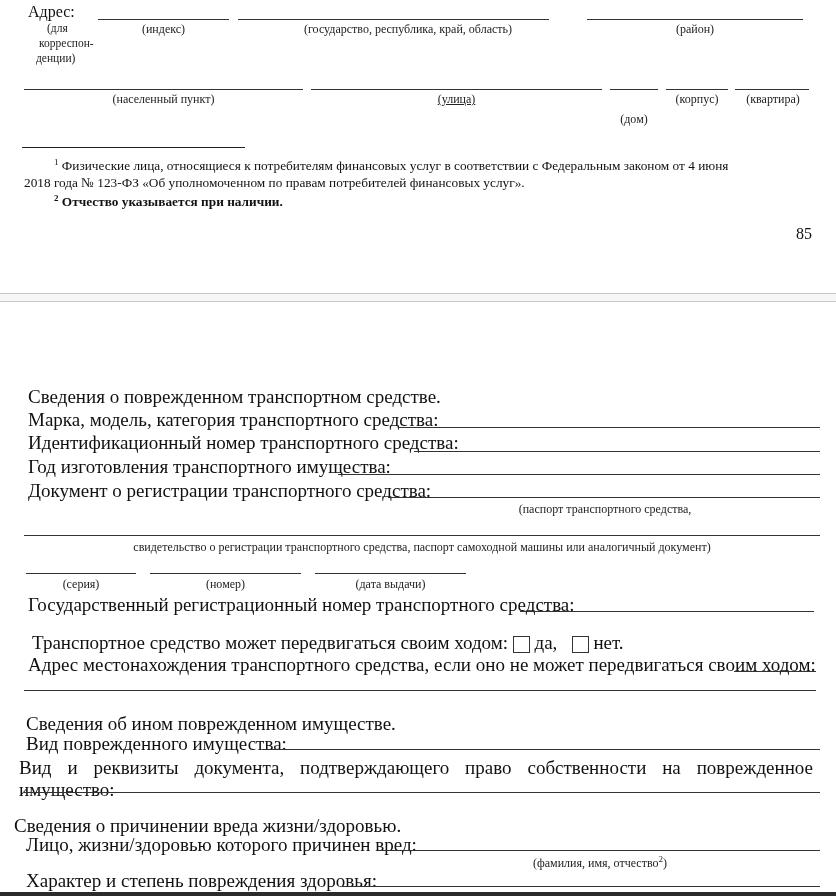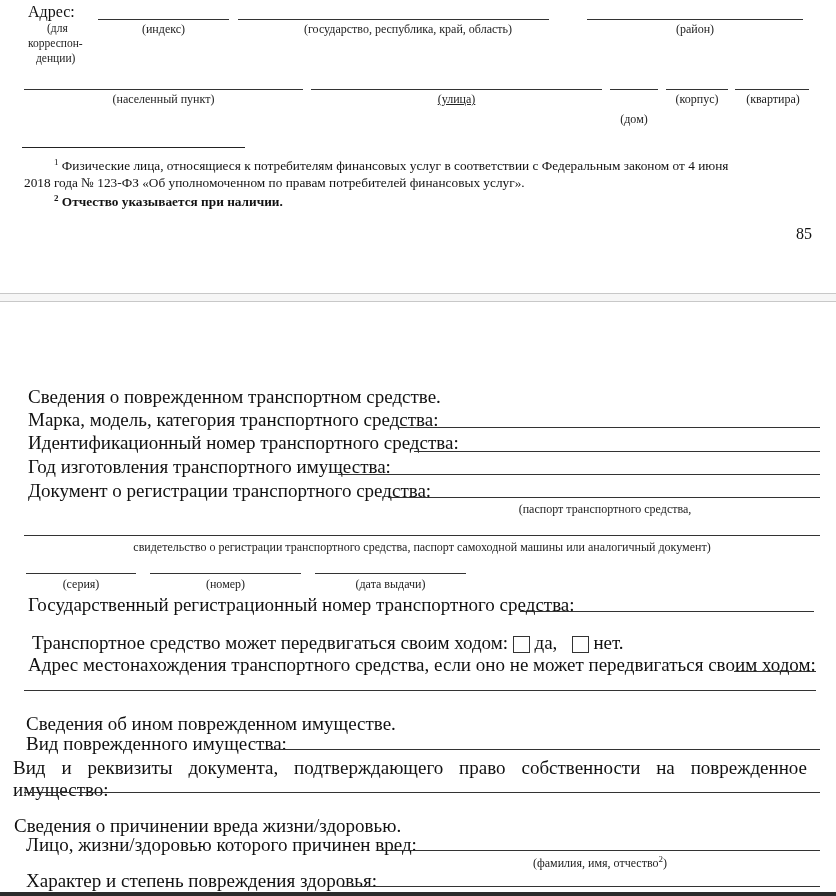--- a/index.html
+++ b/index.html
@@ -24,21 +24,21 @@
   .bottom-bar { position: absolute; left: 0; top: 892px; width: 836px; height: 4px; background: #2b2b2b; }
   sup { font-size: 9px; }
 </style>
 </head>
 <body>
 
 <div>
 
   <span class="abs" style="left:28px;top:3px;font-size:16px;">Адрес:</span>
   <span class="abs small" style="left:47px;top:22px;">(для</span>
-  <span class="abs small" style="left:16px;top:37px;padding-left:12px;">корреспон-</span>
+  <span class="abs small" style="left:27px;top:37px;padding-left:12px;">корреспон-</span>
   <span class="abs small" style="left:36px;top:52px;">денции)</span>
 
   <div class="ln" style="left:98px;top:19px;width:131px;"></div>
   <div class="ln" style="left:238px;top:19px;width:311px;"></div>
   <div class="ln" style="left:587px;top:19px;width:216px;"></div>
   <span class="cap small" style="left:98px;width:131px;top:22px;">(индекс)</span>
   <span class="cap small" style="left:238px;width:340px;top:22px;">(государство, республика, край, область)</span>
   <span class="cap small" style="left:587px;width:216px;top:22px;">(район)</span>
 
   <div class="ln" style="left:24px;top:89px;width:279px;"></div>
@@ -106,21 +106,21 @@
   </div>
 
   <span class="abs txt" style="left:28px;top:654px;">Адрес местонахождения транспортного средства, если оно не может передвигаться своим ходом:</span>
   <div class="ln" style="left:734px;top:671px;width:82px;"></div>
   <div class="ln" style="left:24px;top:690px;width:792px;"></div>
 
   <span class="abs txt" style="left:26px;top:713px;">Сведения об ином поврежденном имуществе.</span>
   <span class="abs txt" style="left:26px;top:733px;">Вид поврежденного имущества:</span>
   <div class="ln" style="left:262px;top:749px;width:558px;"></div>
 
-  <div class="abs txt" style="left:13px;top:757px;width:794px;text-align:justify;text-align-last:justify;white-space:normal;">Вид и реквизиты документа, подтверждающего право собственности на поврежденное имущество:</div>
+  <div class="abs txt" style="left:19px;top:757px;width:794px;text-align:justify;text-align-last:justify;white-space:normal;">Вид и реквизиты документа, подтверждающего право собственности на поврежденное имущество:</div>
   <div class="ln" style="left:24px;top:792px;width:796px;"></div>
 
   <span class="abs txt" style="left:14px;top:815px;">Сведения о причинении вреда жизни/здоровью.</span>
   <span class="abs txt" style="left:26px;top:834px;">Лицо, жизни/здоровью которого причинен вред:</span>
   <div class="ln" style="left:378px;top:850px;width:442px;"></div>
   <span class="cap small" style="left:500px;width:200px;top:854px;"><span>(фамилия, имя, отчество</span><sup>2</sup><span>)</span></span>
 
   <span class="abs txt" style="left:26px;top:870px;">Характер и степень повреждения здоровья:</span>
   <div class="ln" style="left:342px;top:886px;width:478px;"></div>
 </div>

